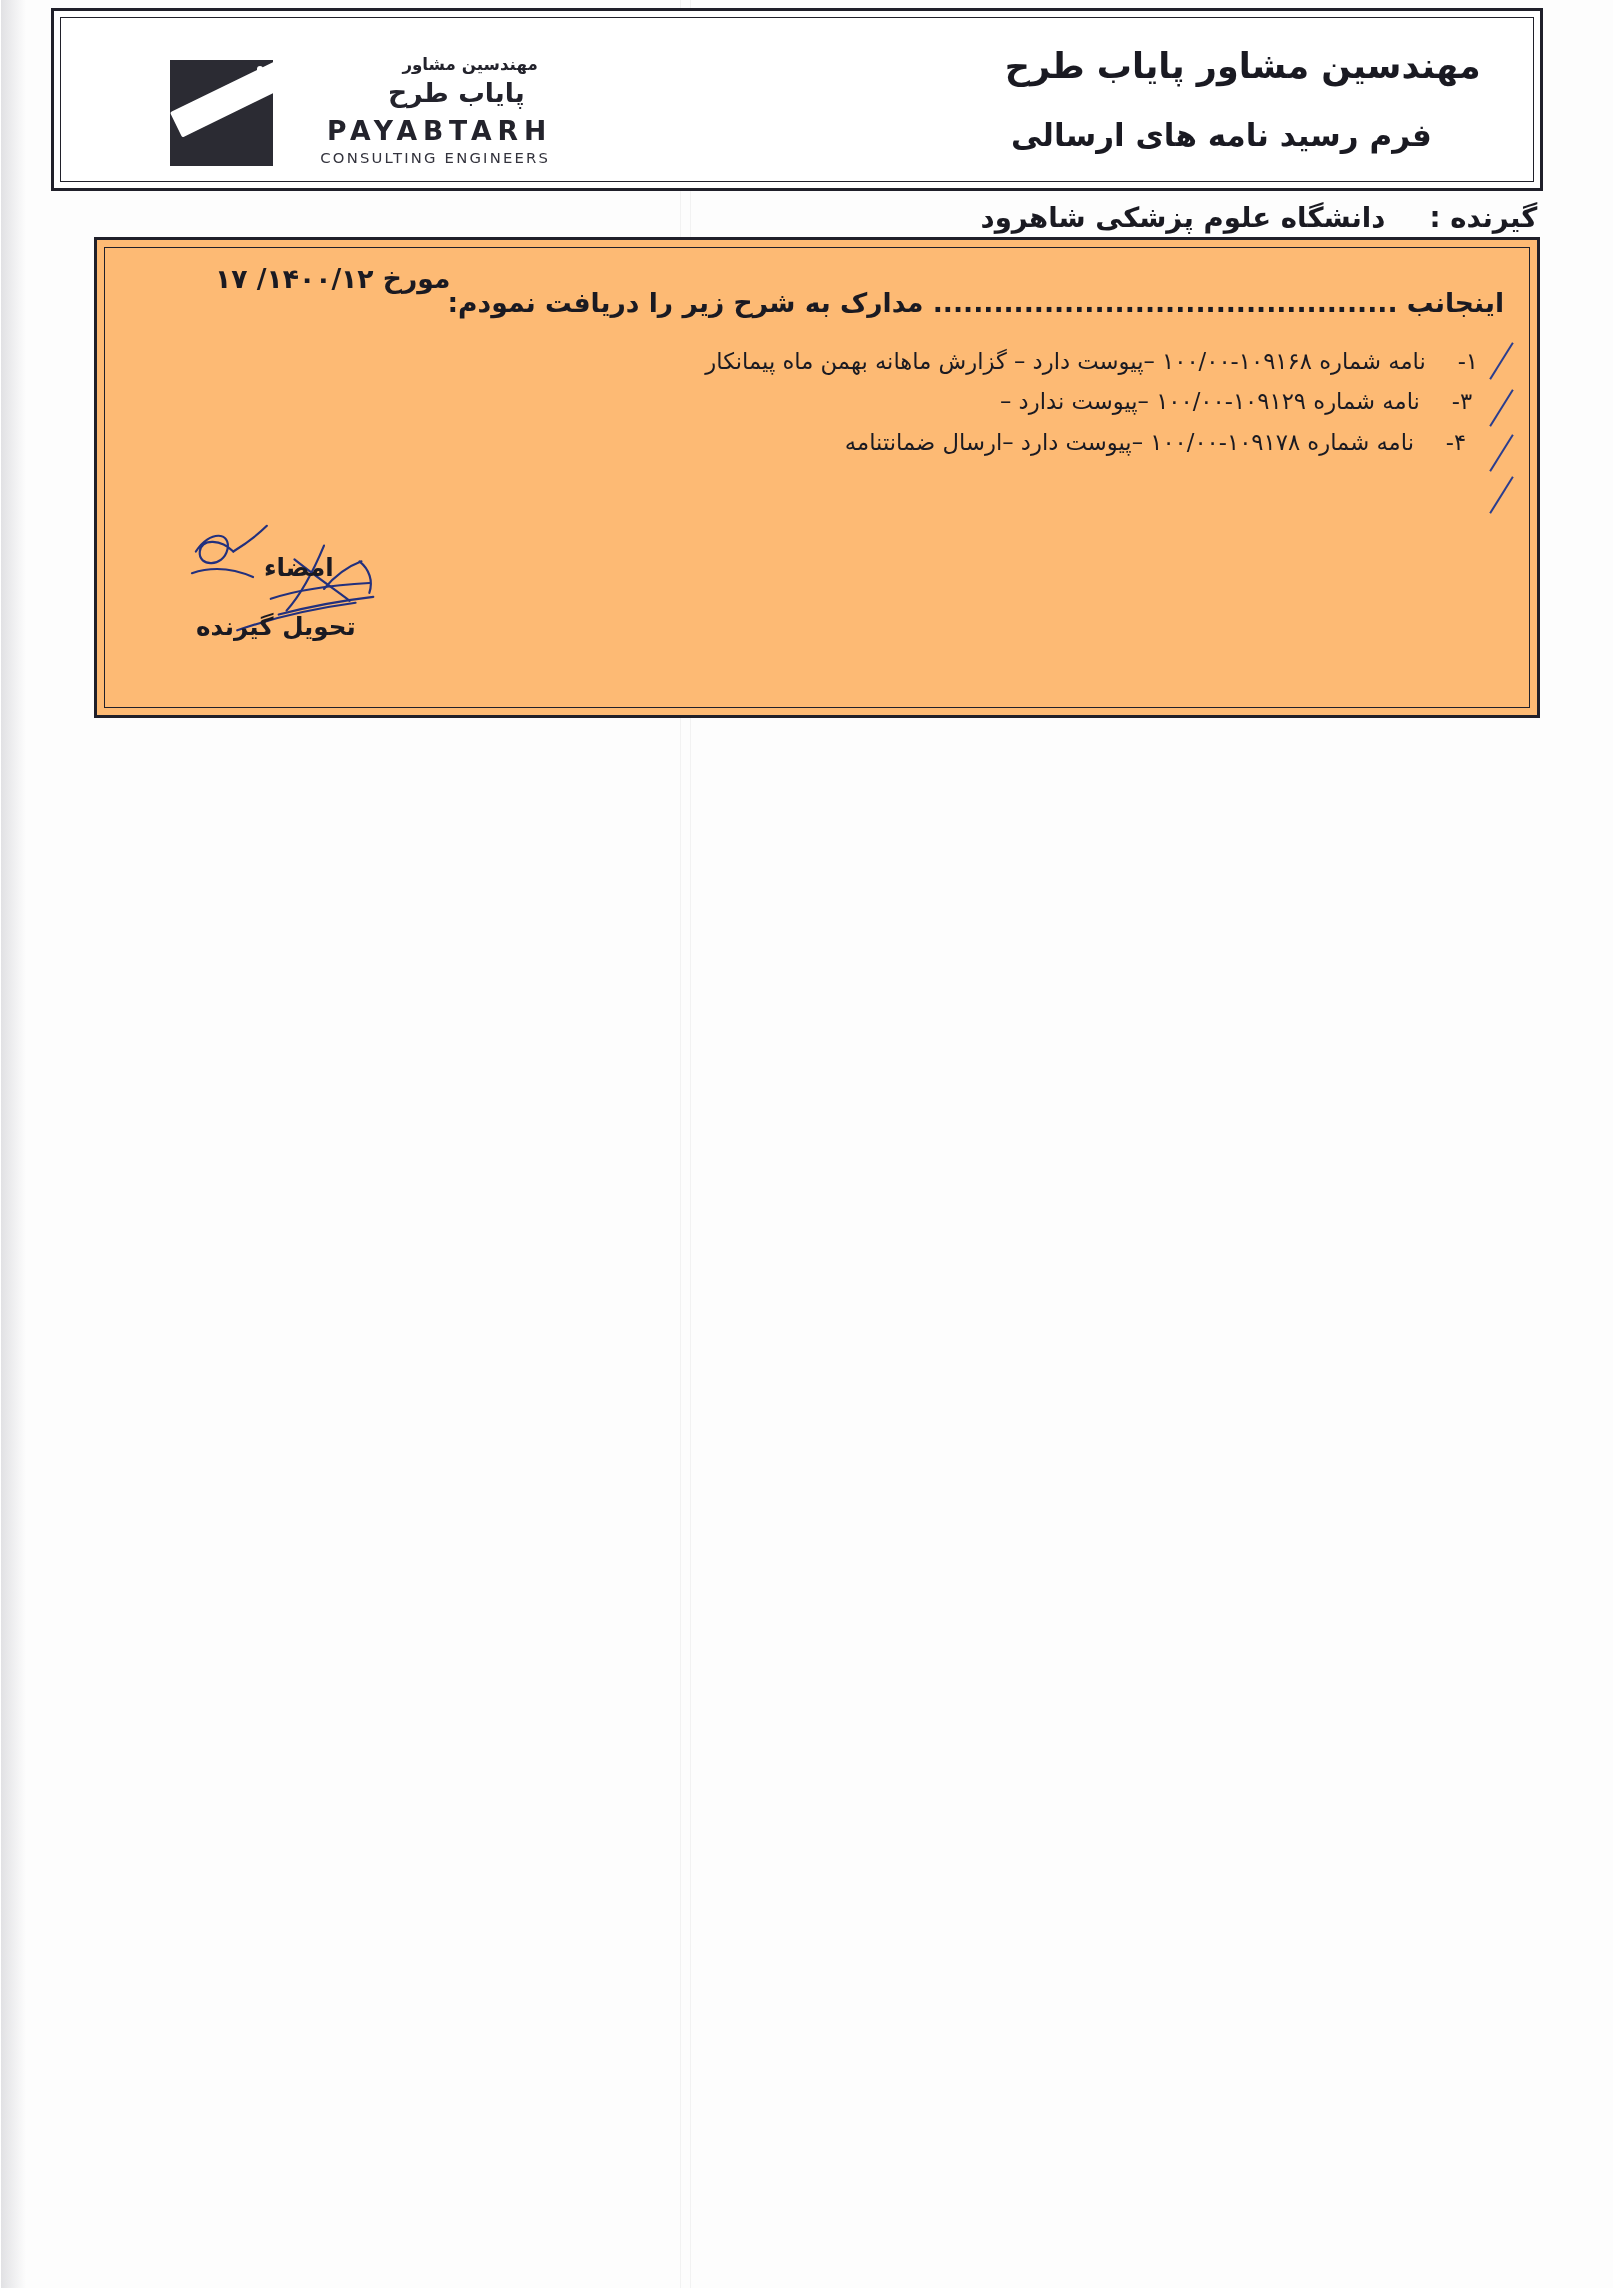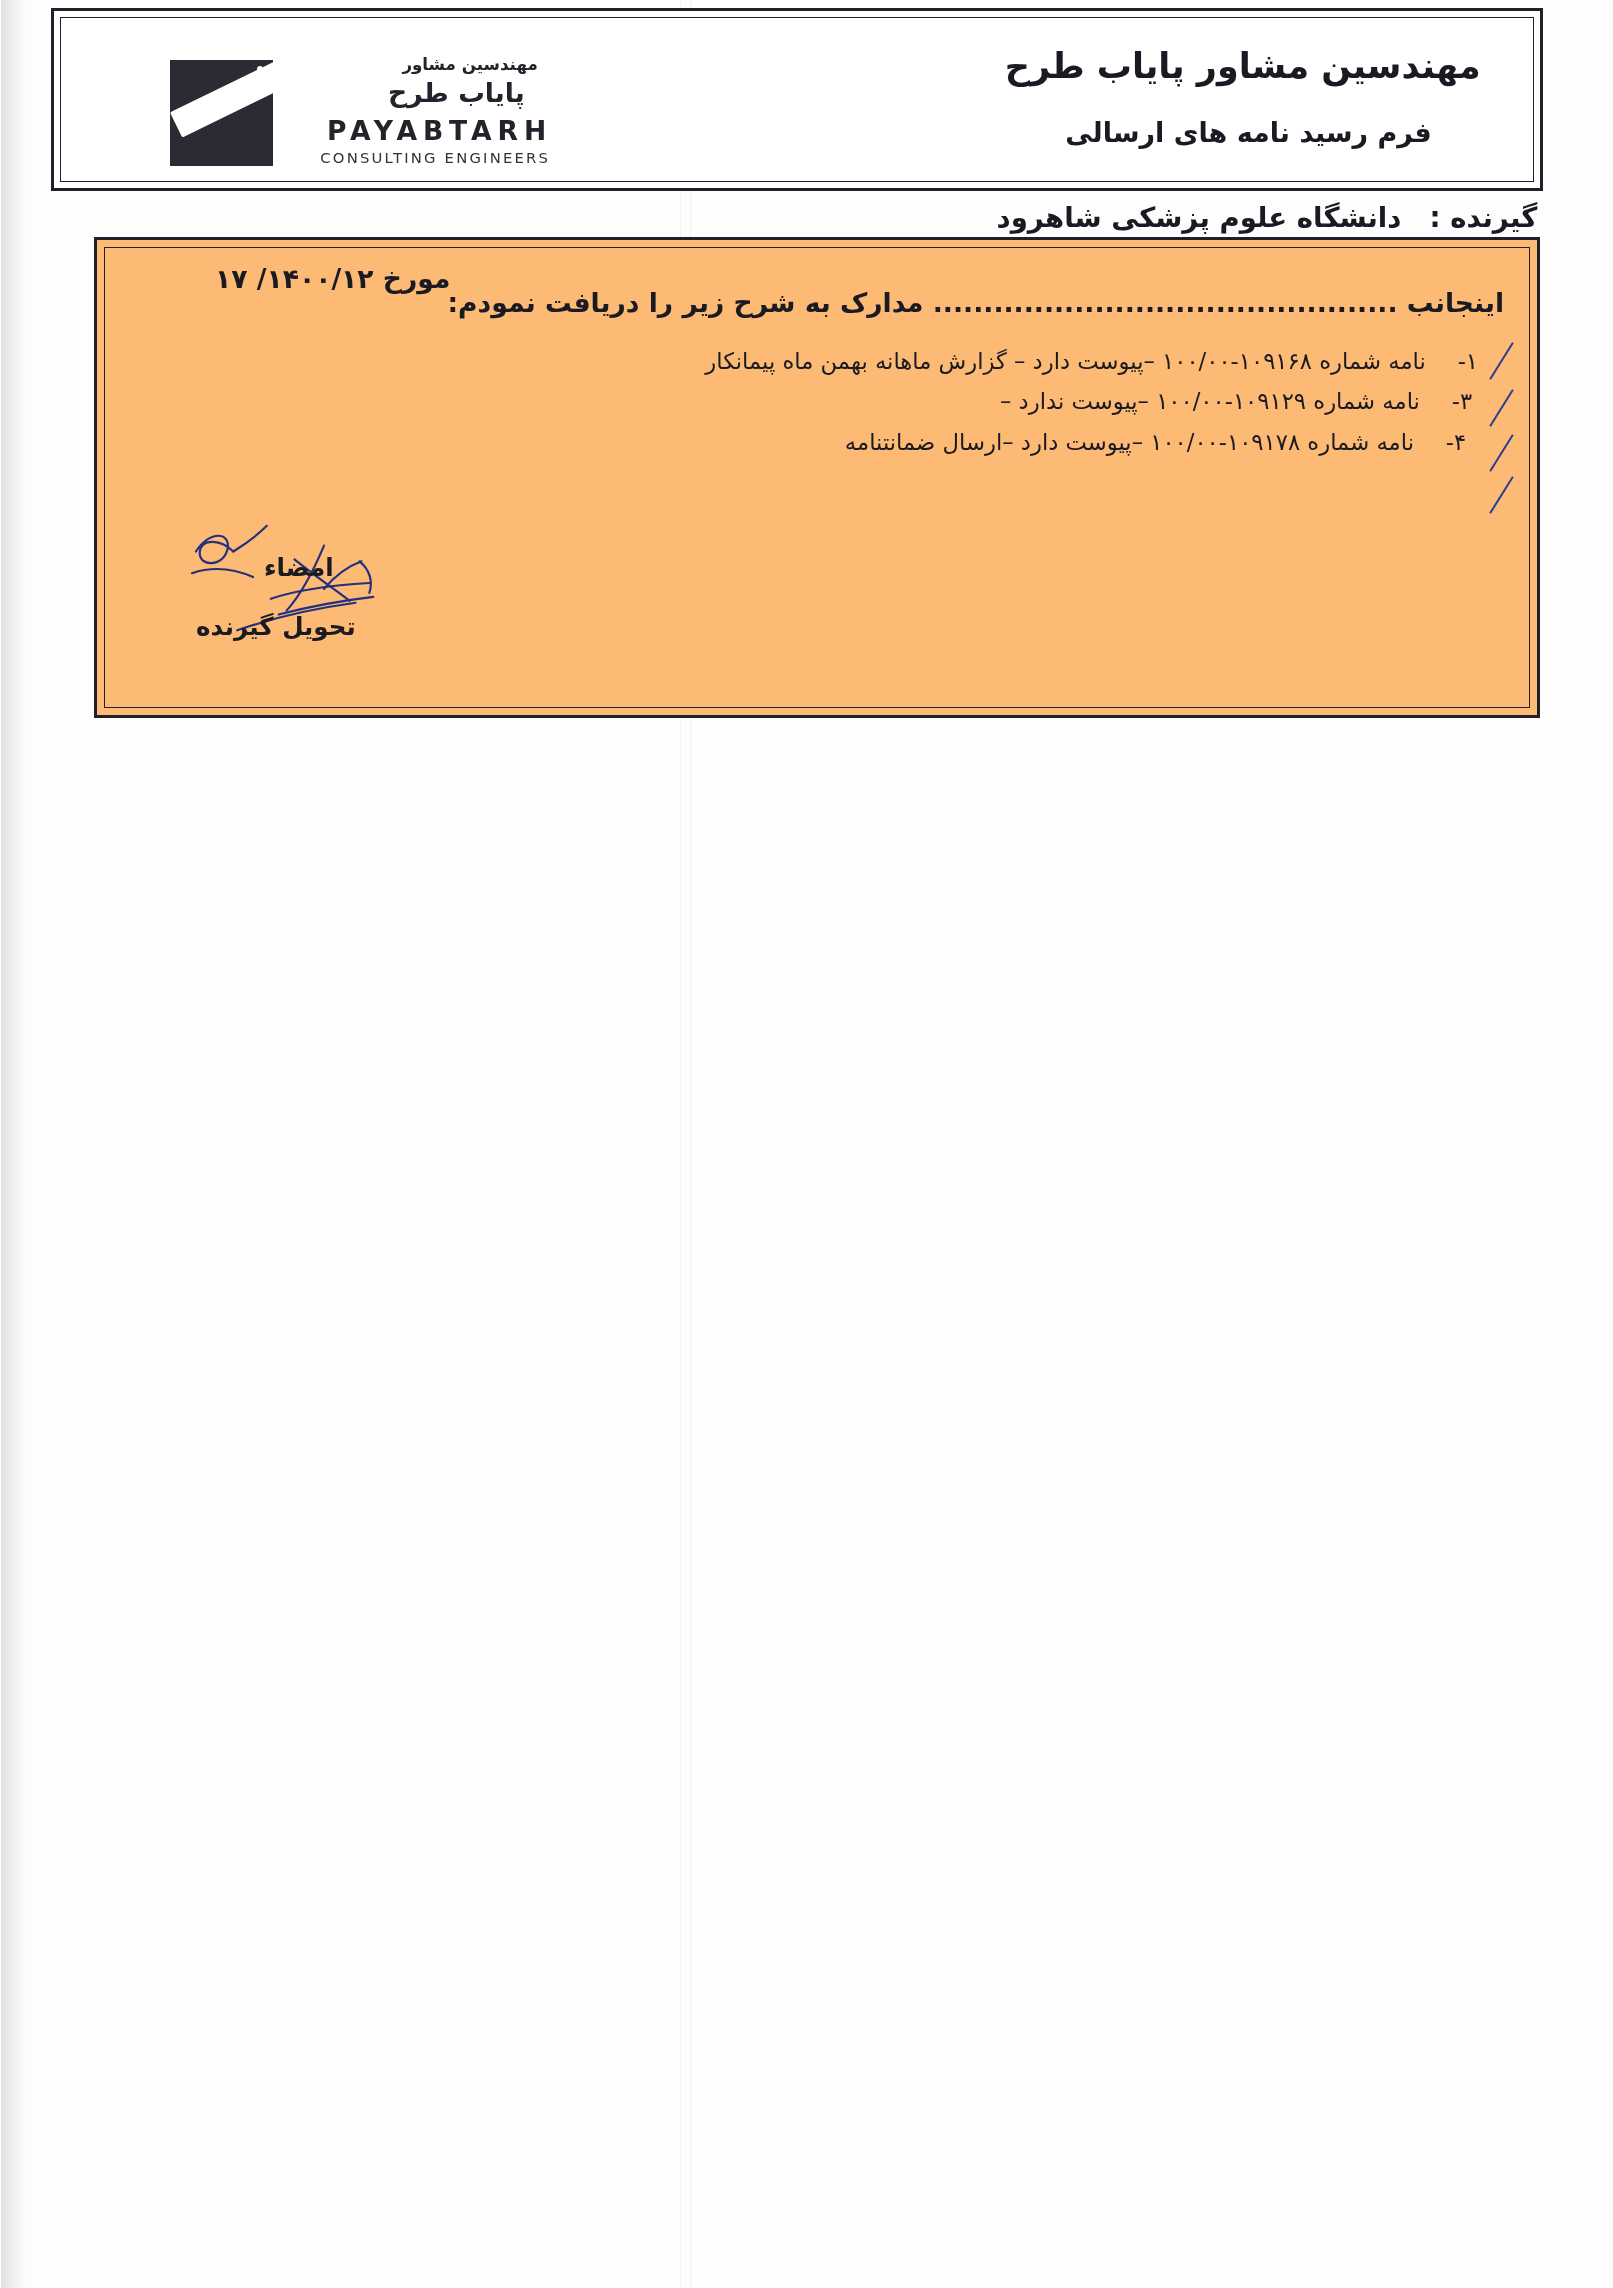--- a/index.html
+++ b/index.html
@@ -64,21 +64,21 @@
     top: 35px;
     font-size: 35px;
     font-weight: bold;
     letter-spacing: 0.5px;
     white-space: nowrap;
   }
   .title-sub {
     position: absolute;
     right: 108px;
     top: 106px;
-    font-size: 27px;
+    font-size: 31px;
     font-weight: bold;
     white-space: nowrap;
   }
 
   
   .logo-wrap {
     position: absolute;
     left: 85px;
     top: 39px;
     width: 433px;
@@ -161,21 +161,21 @@
     direction: rtl;
     white-space: nowrap;
   }
   .recipient-label {
     font-size: 27.6px;
     font-weight: bold;
   }
   .recipient-value {
     font-size: 27.6px;
     font-weight: bold;
-    margin-right: 23px;
+    margin-right: 39px;
   }
 
   
   .body-box {
     position: absolute;
     left: 57px;
     top: 229px;
     width: 1446px;
     height: 481px;
     border: 3.9px solid #20202a;

